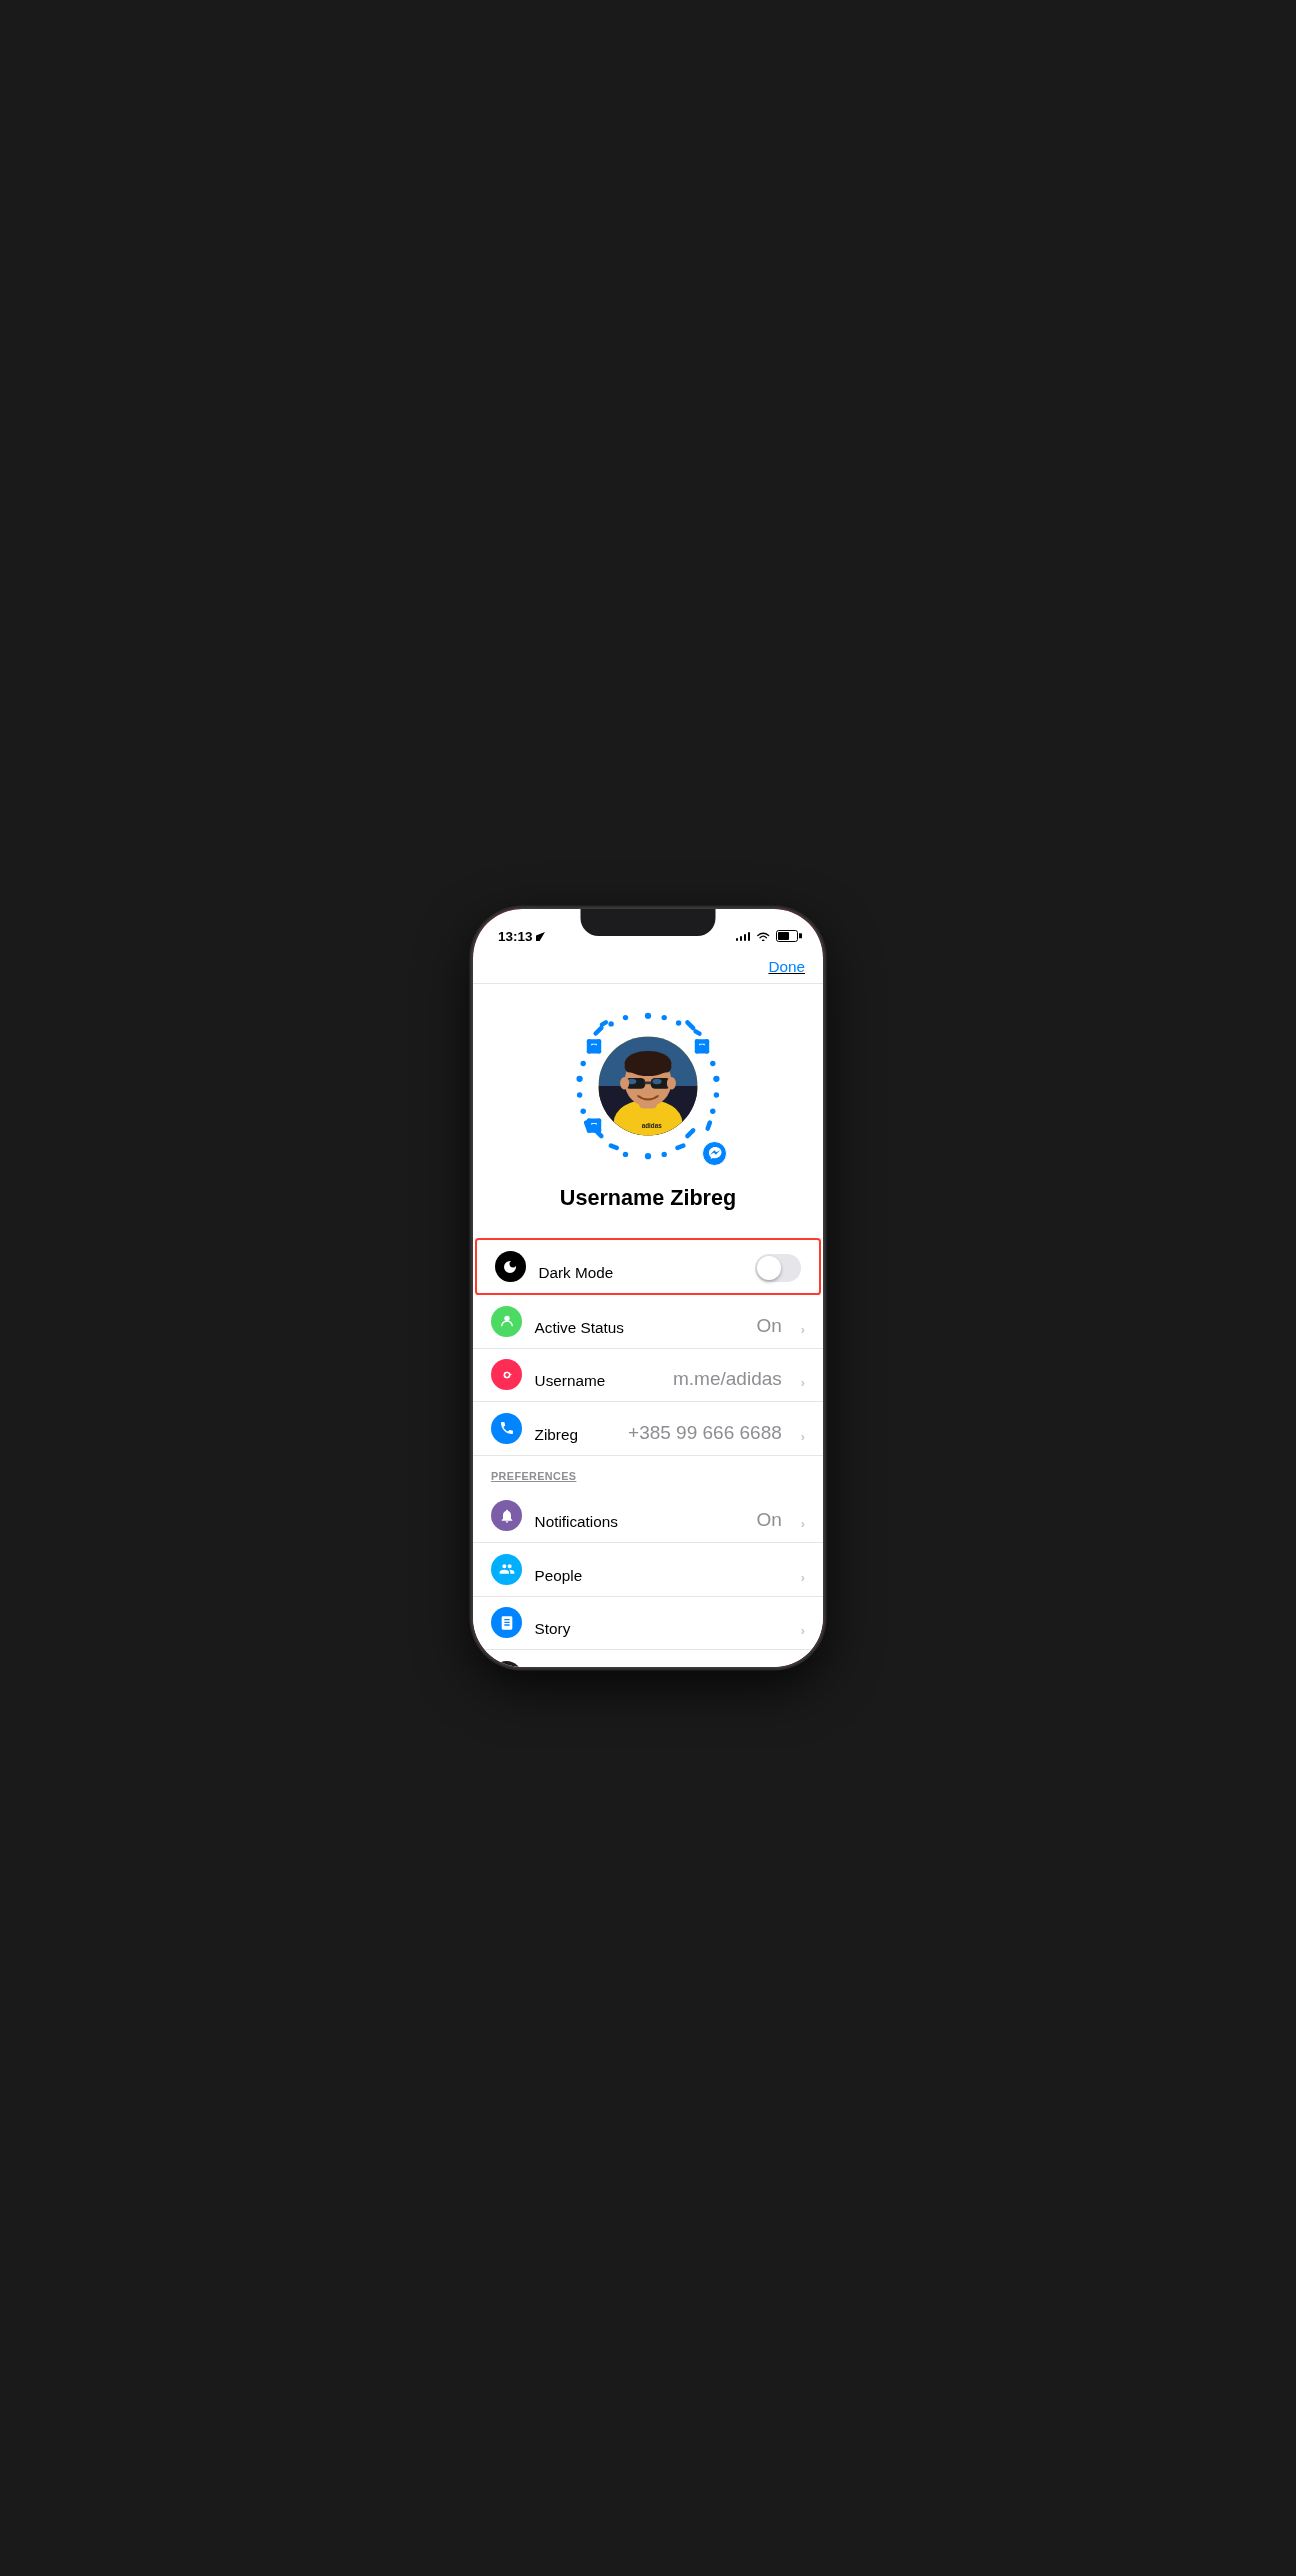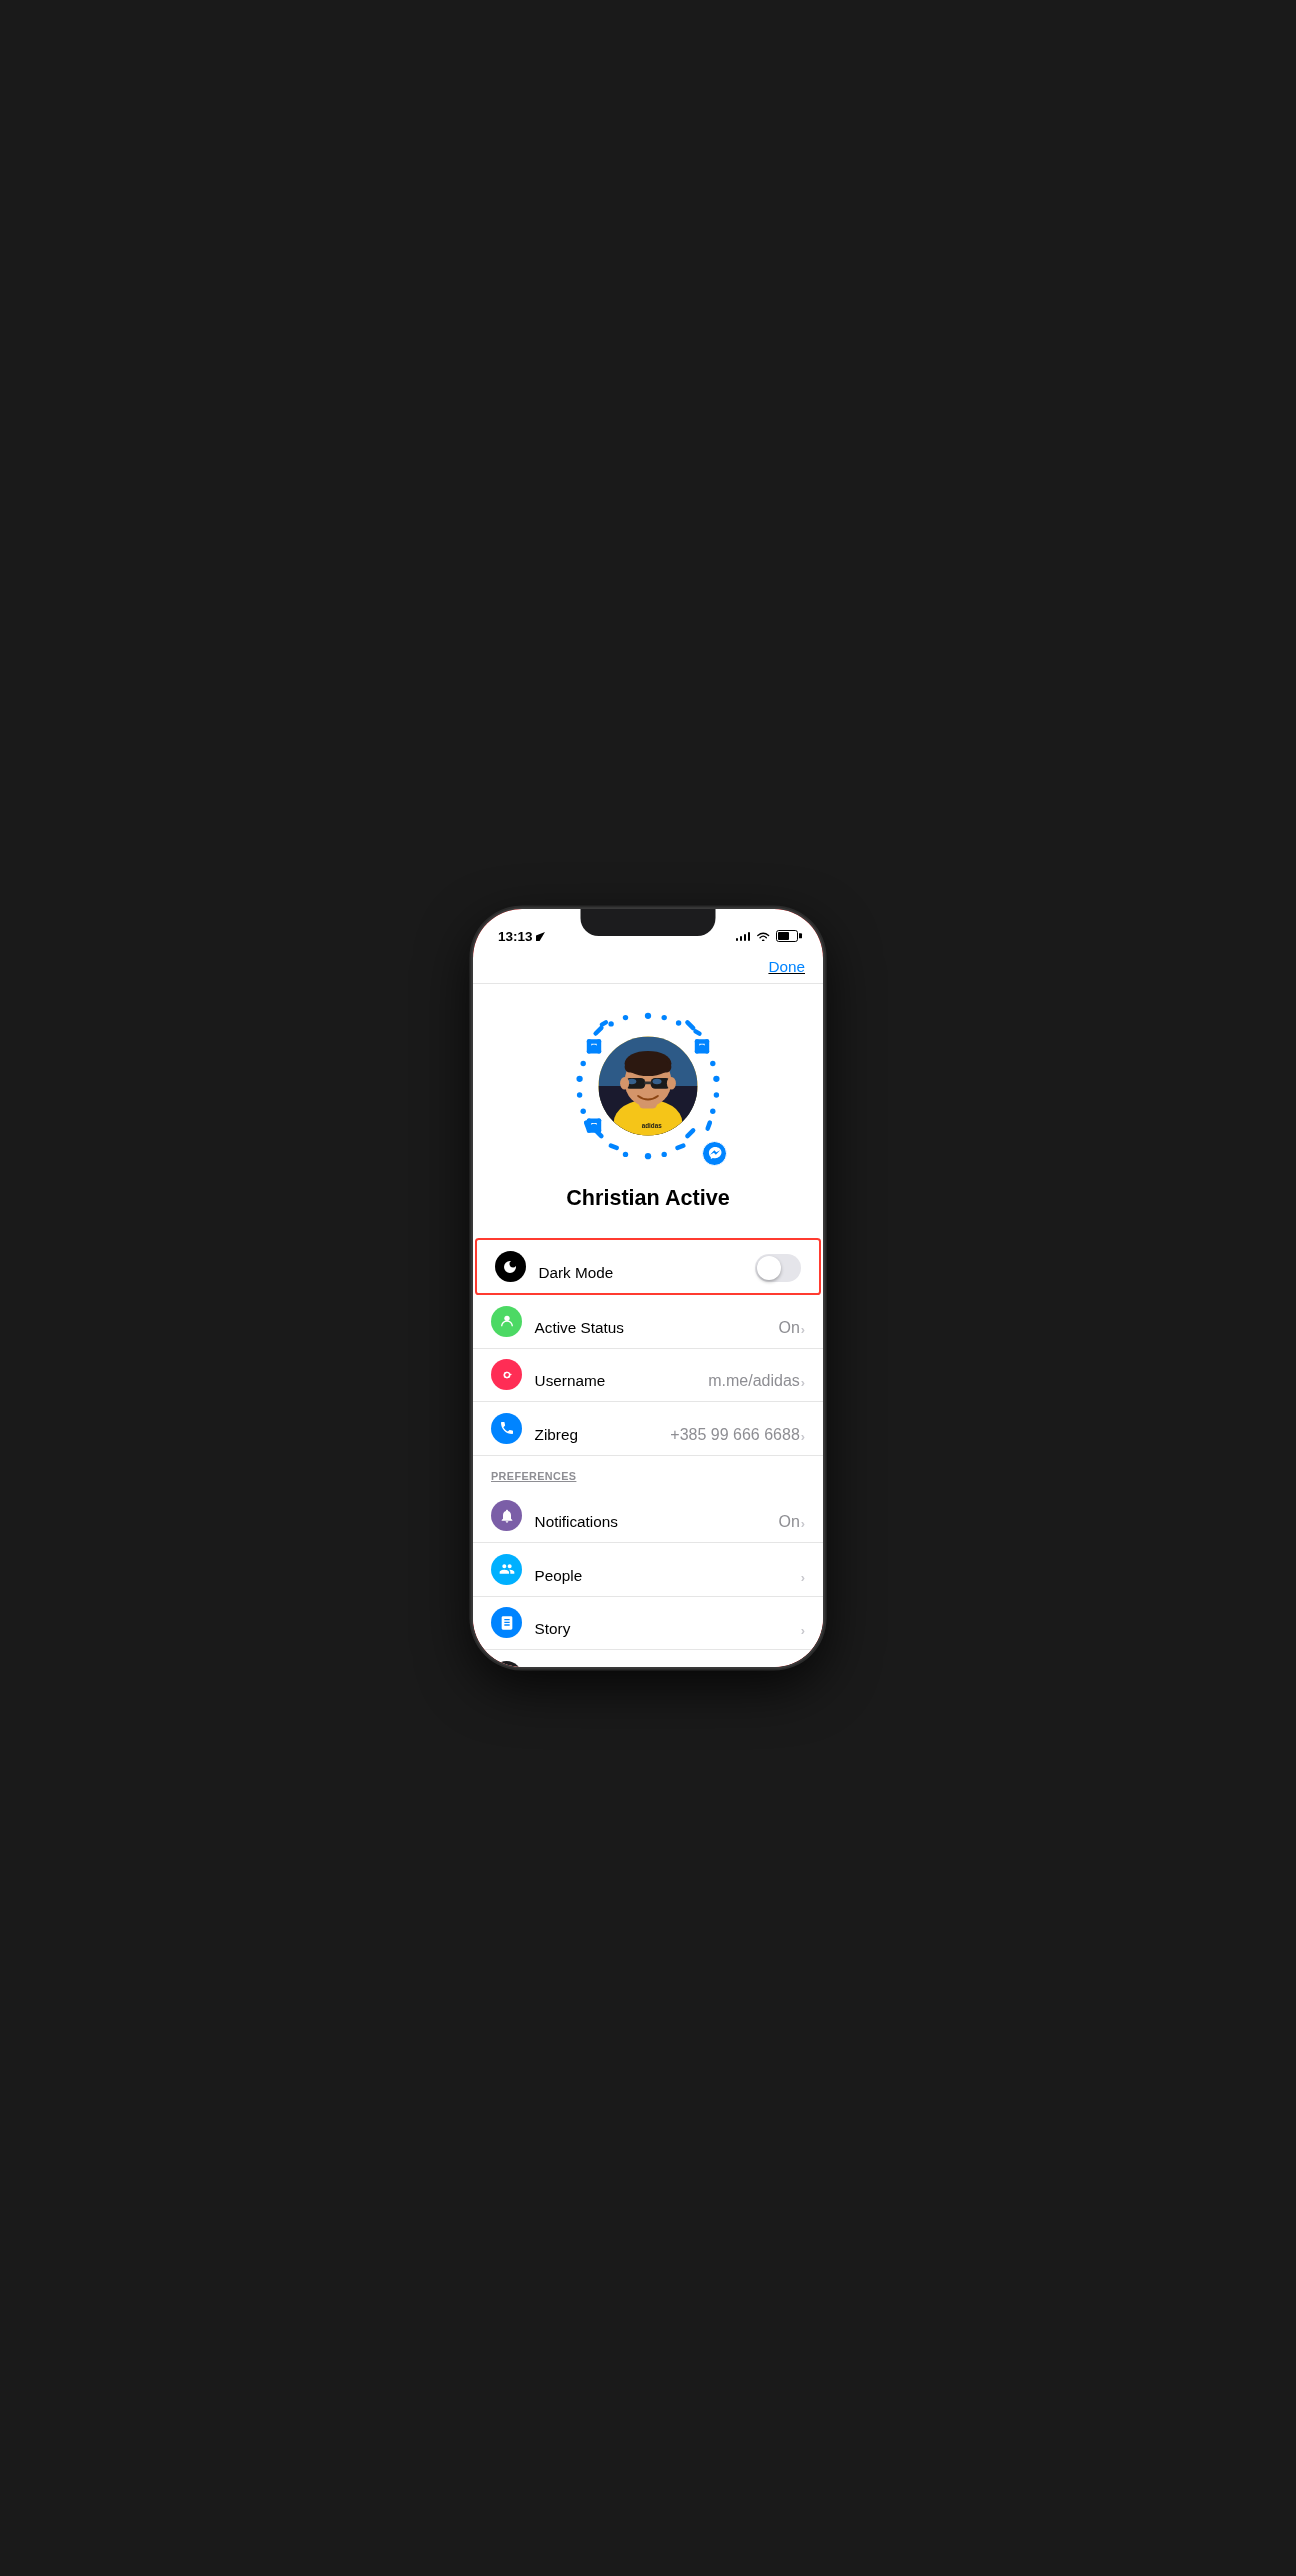--- a/index.html
+++ b/index.html
@@ -269,23 +269,23 @@
       fill: #fff;
     }
 
     .row-label {
       font-size: 15.3px;
       color: #000;
       flex: 1;
     }
 
     .row-value {
-      font-size: 16px;
+      font-size: 19px;
       color: #8e8e93;
-      margin-right: 1px;
+      margin-right: 19px;
     }
 
     .chevron {
       color: #c7c7cc;
       font-size: 12.6px;
       font-weight: 600;
     }
 
     
     .toggle {
@@ -450,21 +450,21 @@
           </div>
 
           
           <div class="messenger-badge">
             <svg width="14.4" height="14.4" viewBox="0 0 16 16">
               <path d="M8 1C4.134 1 1 3.91 1 7.5c0 1.918.818 3.641 2.133 4.874V14.5l2.324-1.276C6.096 13.394 7.029 13.5 8 13.5c3.866 0 7-2.91 7-6.5S11.866 1 8 1zm.75 8.75L6.5 7.5l-4.25 2.25 4.75-5 2.25 2.25 4.25-2.25-4.75 5z" fill="white"></path>
             </svg>
           </div>
         </div>
 
-        <div class="profile-name">Christian Active</div>
+        <div class="profile-name">Username Zibreg</div>
       </div>
 
       <div class="settings-section">
 
         <div class="settings-row dark-mode-row">
           <div class="row-icon" style="background: #000">
             <svg viewBox="0 0 24 24">
               <path d="M12 3a9 9 0 1 0 9 9c0-.46-.04-.92-.1-1.36a5.389 5.389 0 0 1-4.4 2.26 5.403 5.403 0 0 1-3.14-9.8c-.44-.06-.9-.1-1.36-.1z" fill="white"></path>
             </svg>
           </div>

